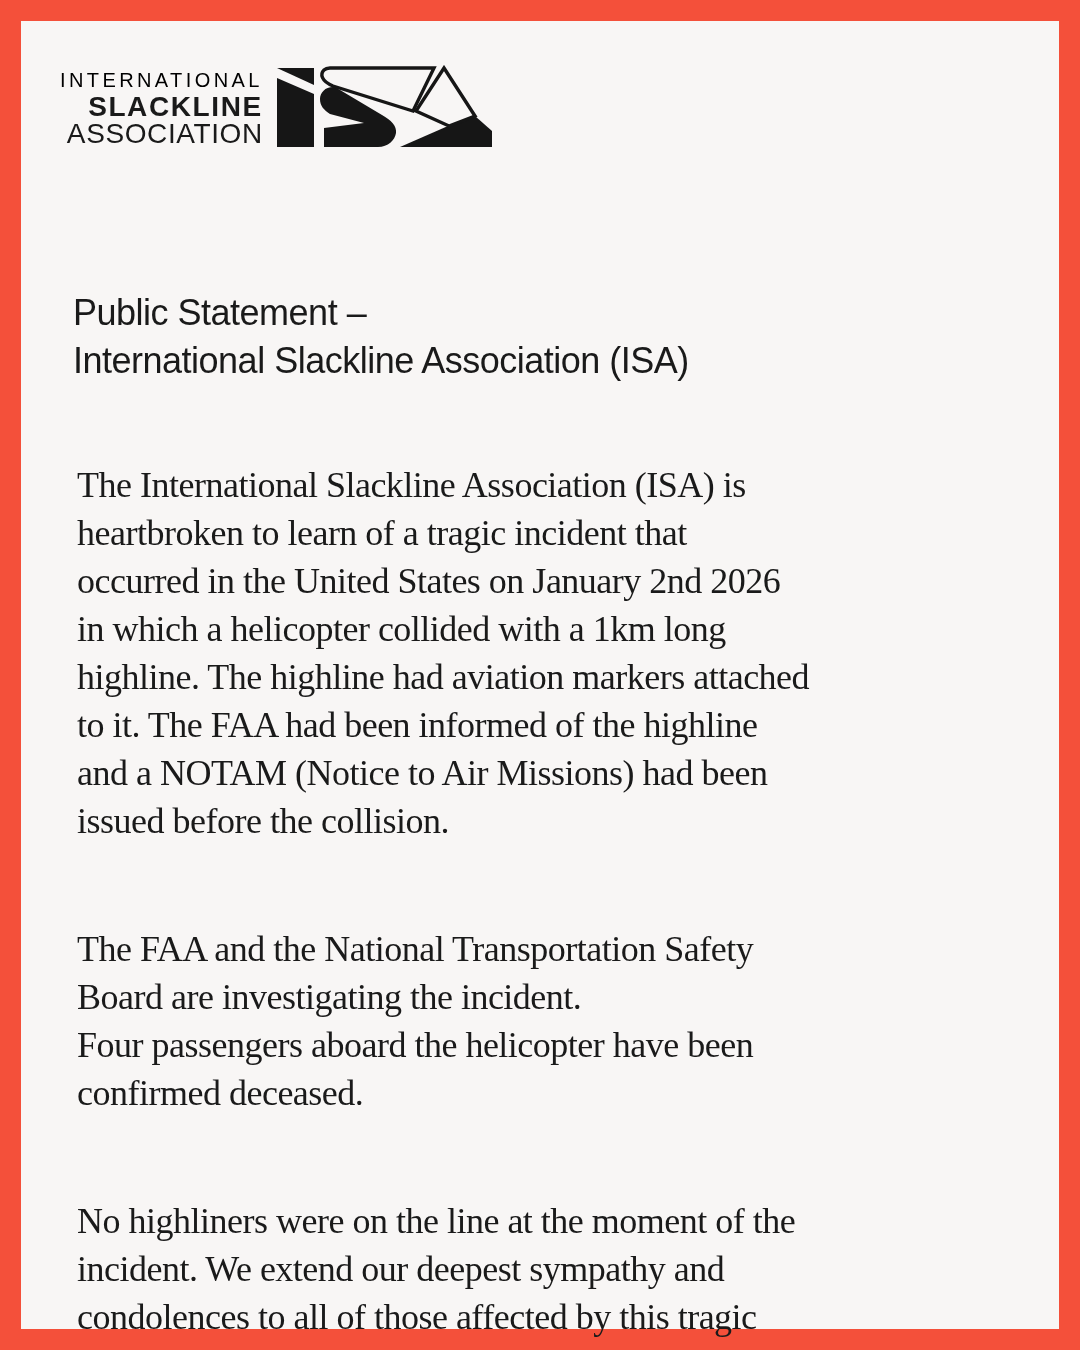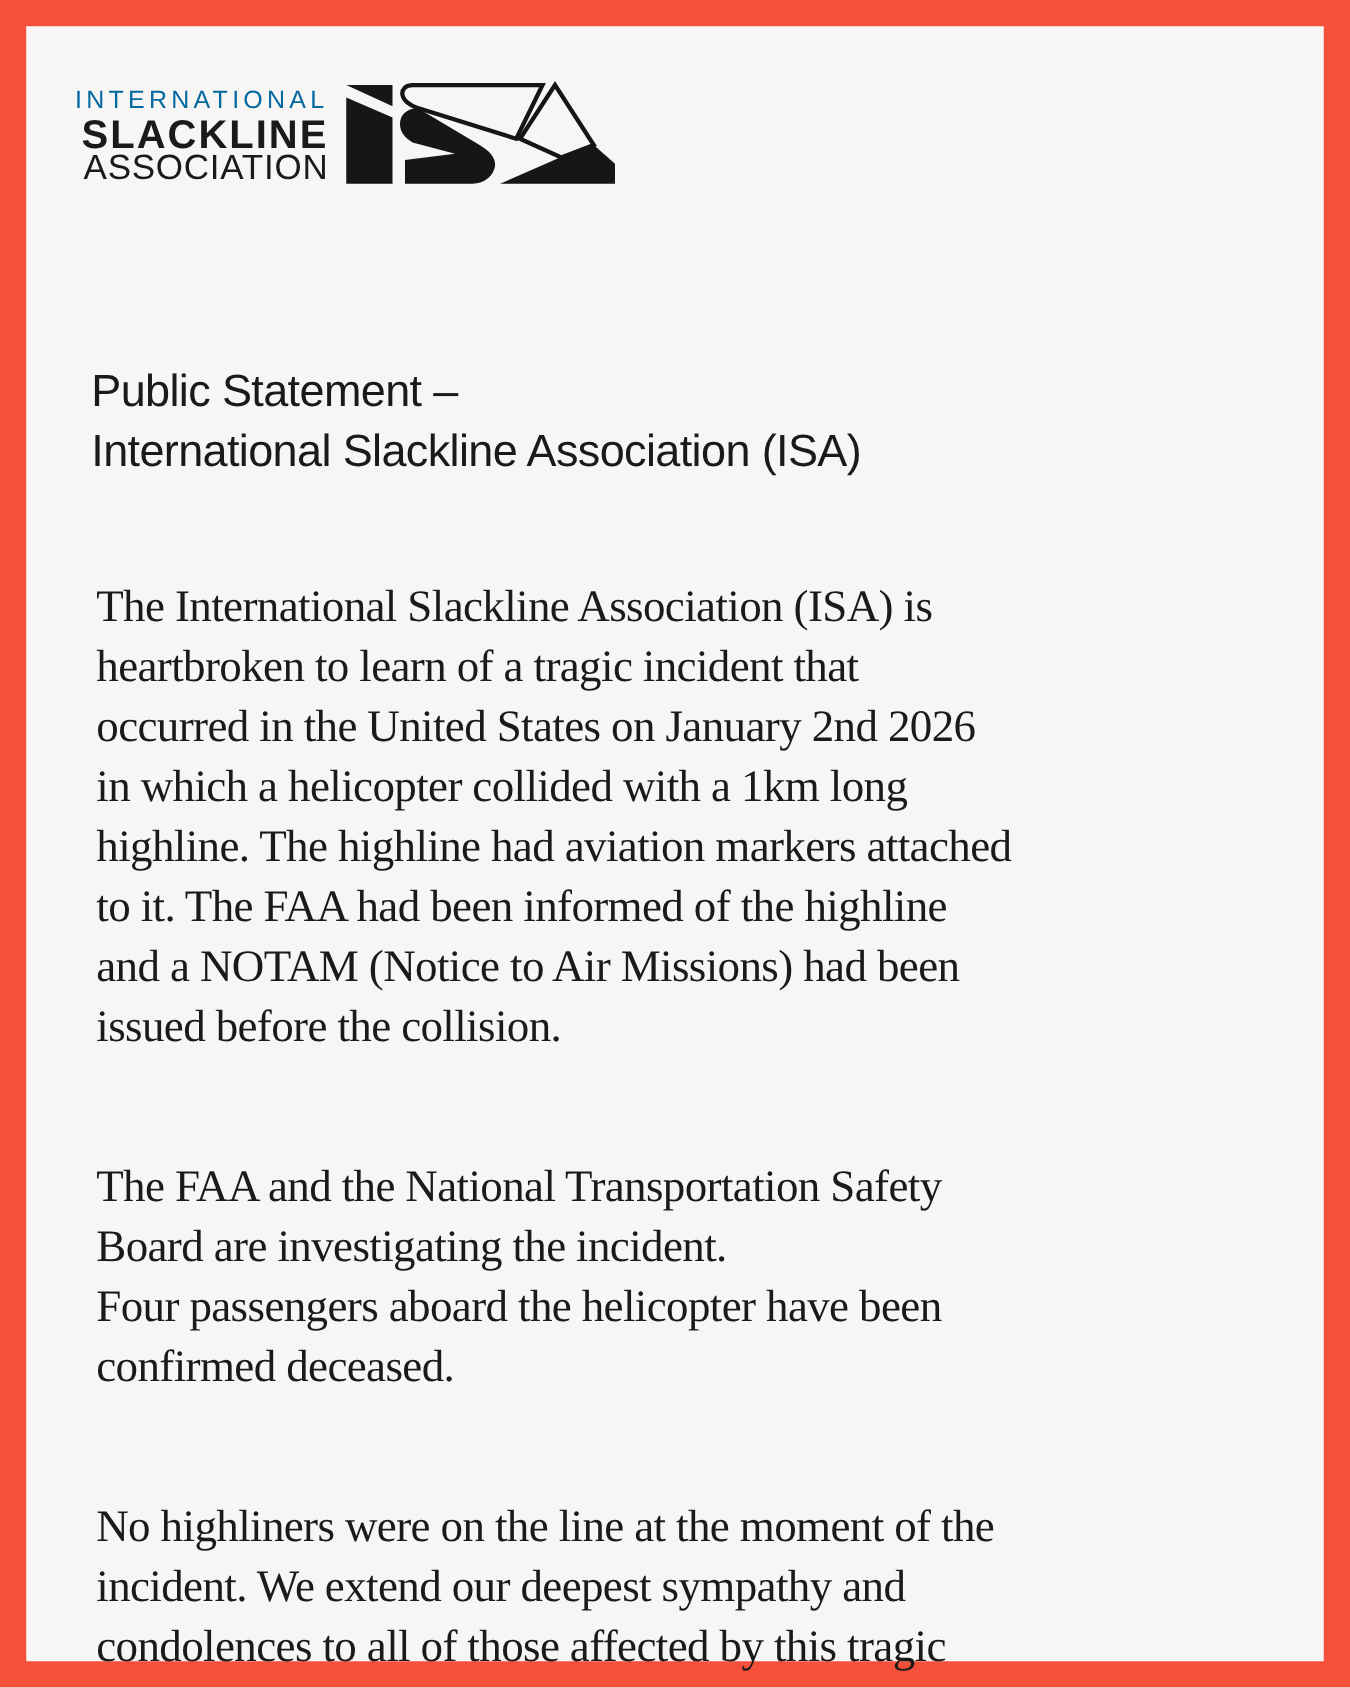--- a/index.html
+++ b/index.html
@@ -21,22 +21,22 @@
     background:var(--card_bg,#F8F6F5);
   }
   
   .logo{
     position:absolute;left:39px;top:44px;
     display:flex;align-items:flex-start;gap:11px;
   }
   .logo-text{
     text-align:right;color:var(--ink,#1a1a1a);padding-top:3px;
   }
-  .lt1{font-size:20px;font-weight:400;letter-spacing:3.4px;line-height:25px;color:#0369a1;}
-  .lt2{font-size:32px;font-weight:700;letter-spacing:1.6px;line-height:28px;}
+  .lt1{font-size:20px;font-weight:400;letter-spacing:3.4px;line-height:25px;color:#000000;}
+  .lt2{font-size:28px;font-weight:700;letter-spacing:1.6px;line-height:28px;}
   .lt3{font-size:28px;font-weight:400;letter-spacing:0.6px;line-height:26px;}
   .logo-mark svg{display:block;}
   .logo-mark .solid{fill:#161616;}
   .logo-mark .outline{fill:var(--card_bg,#F8F6F5);stroke:#161616;stroke-width:3.4;}
   
   .content{
     position:absolute;left:40px;top:208px;width:968px;
     color:var(--ink,#1a1a1a);
     font-size:36px;line-height:48px;letter-spacing:-0.5px;
     white-space:pre-line;

